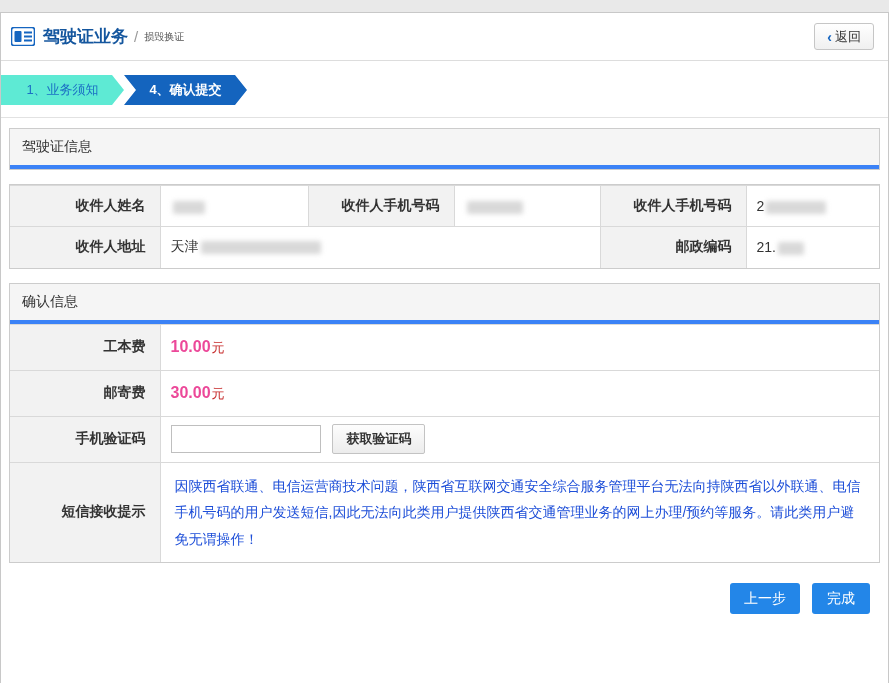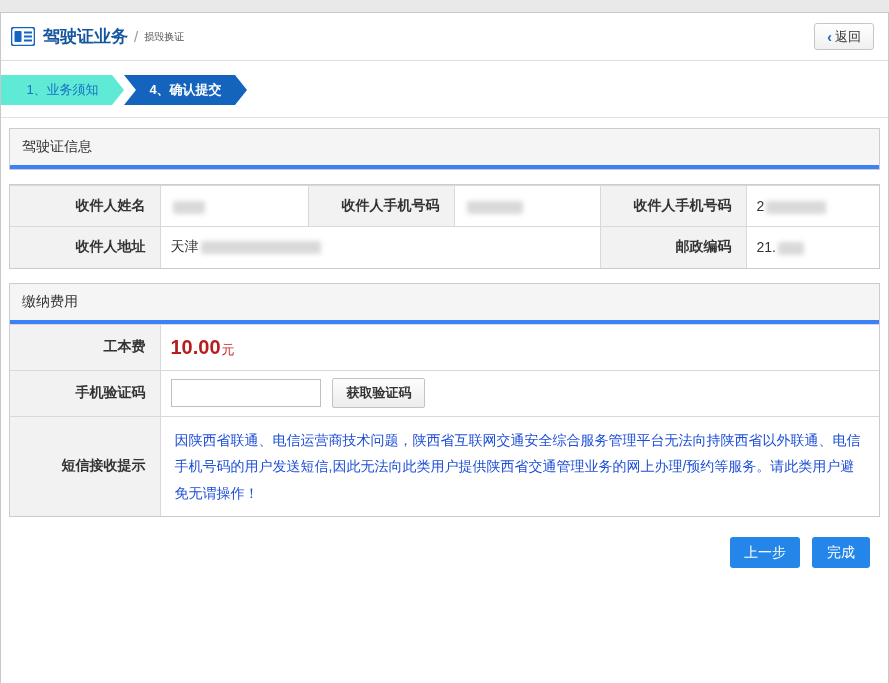--- a/index.html
+++ b/index.html
@@ -32,21 +32,21 @@
   table { width:100%; border-collapse:collapse; table-layout:fixed; }
   td { border:1px solid #d9d9d9; height:41px; padding:4px 10px; font-size:14px; vertical-align:middle; }
   tr td:first-child { border-left:none; }
   tr td:last-child { border-right:none; }
   tr:last-child td { border-bottom:none; }
   td.lbl { background:#f2f2f2; text-align:right; font-weight:bold; color:#333; padding-right:14px; }
   td.val { background:#fff; text-align:left; color:#333; }
 
   .redact { display:inline-block; height:13px; background:#b9b9b9; border-radius:2px; filter:blur(2.5px); opacity:.55; vertical-align:middle; margin-left:2px; }
 
-  .fee-num { color:#b91c1c; font-weight:bold; font-size:20px;text-align:right; }
+  .fee-num { color:#ec4899; font-weight:bold; font-size:16px;text-align:right; }
   .fee-unit { color:#c62828; font-size:13px; margin-left:1px; }
 
   .code-input { width:150px; height:28px; border:1px solid #bfbfbf; padding:0 6px; font-size:13px; margin-right:8px; vertical-align:middle; }
   .code-btn { height:30px; padding:0 13px; border:1px solid #c3c3c3; border-radius:2px; background:linear-gradient(#fdfdfd,#ececec); font-size:13px; font-weight:bold; color:#333; cursor:pointer; vertical-align:middle; }
 
   .notice { color:#1d4ed8; font-size:14px; line-height:1.9; padding:6px 4px; }
   td.notice-cell { height:72px; }
 
   
   .footer { padding:6px 10px 0 0; display:flex; justify-content:flex-end; gap:12px; flex:0 0 auto; }
@@ -124,31 +124,37 @@
           <td class="lbl">收件人地址</td>
           <td class="val" colspan="3"><span>天津</span><span class="redact" style="width:120px"></span></td>
           <td class="lbl">邮政编码</td>
           <td class="val"><span>21.</span><span class="redact" style="width:26px"></span></td>
         </tr>
       </tbody>
         </table>
     </div>
 
     <div class="section">
-      <div class="section-title">缴纳费用</div>
+      <div class="section-title">确认信息</div>
       <table>
         <colgroup>
             <col style="width:150px">
             <col>
           </colgroup>
         <tbody>
             <tr>
           <td class="lbl">工本费</td>
           <td class="val" style="height:46px">
             <span class="fee-num">10.00</span><span class="fee-unit">元</span>
+          </td>
+        </tr>
+        <tr>
+          <td class="lbl">邮寄费</td>
+          <td class="val" style="height:46px">
+            <span class="fee-num">30.00</span><span class="fee-unit">元</span>
           </td>
         </tr>
         <tr>
           <td class="lbl">手机验证码</td>
           <td class="val" style="height:46px">
             <input class="code-input" type="text" value="" style="">
             <button class="code-btn">获取验证码</button>
           </td>
         </tr>
         <tr>

